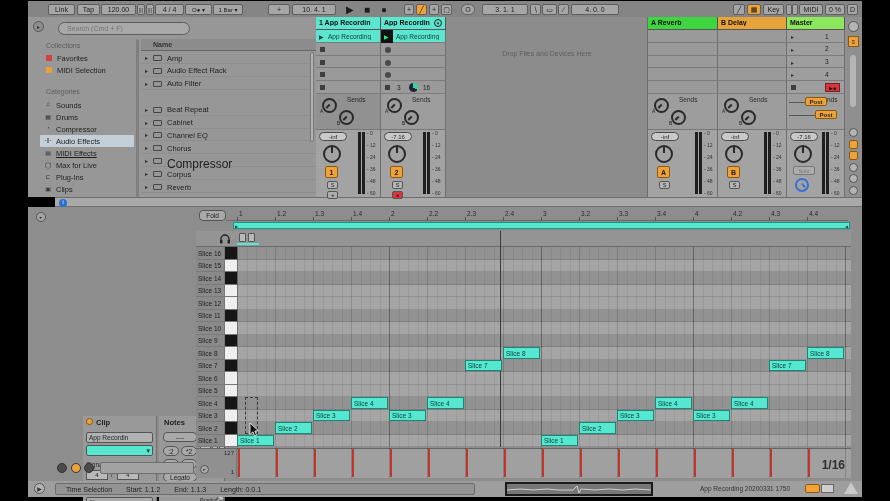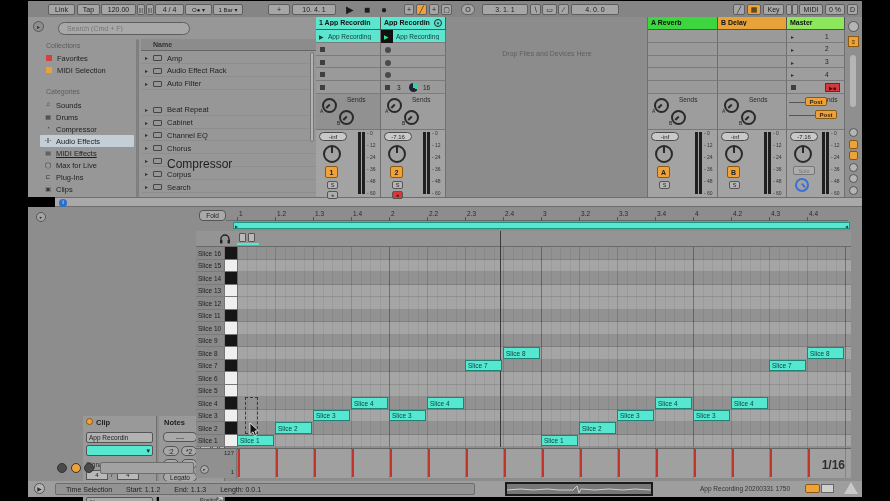--- a/index.html
+++ b/index.html
@@ -163,21 +163,21 @@
         <div style="position: absolute; left: 26px; top: 1.5px; font-size: 12px; color: rgb(31, 31, 31); white-space: nowrap;">Compressor</div>
       </div>
       <div style="position: absolute; left: 113px; top: 151.1px; width: 175px; height: 12px; border-bottom: 1px solid rgba(0, 0, 0, 0.06);">
         <div style="position: absolute; left: 4px; top: 2px; font-size: 6px; color: rgb(51, 51, 51);">▸</div>
         <div style="position: absolute; left: 12px; top: 3px; width: 9px; height: 6px; border: 1px solid rgb(68, 68, 68); border-radius: 1px;"></div>
         <div style="position: absolute; left: 26px; top: 1.5px; font-size: 7.5px; color: rgb(31, 31, 31); white-space: nowrap;">Corpus</div>
       </div>
       <div style="position: absolute; left: 113px; top: 164px; width: 175px; height: 12px; border-bottom: 1px solid rgba(0, 0, 0, 0.06);">
         <div style="position: absolute; left: 4px; top: 2px; font-size: 6px; color: rgb(51, 51, 51);">▸</div>
         <div style="position: absolute; left: 12px; top: 3px; width: 9px; height: 6px; border: 1px solid rgb(68, 68, 68); border-radius: 1px;"></div>
-        <div style="position: absolute; left: 26px; top: 1.5px; font-size: 7.5px; color: rgb(31, 31, 31); white-space: nowrap;">Search</div>
+        <div style="position: absolute; left: 26px; top: 1.5px; font-size: 7.5px; color: rgb(31, 31, 31); white-space: nowrap;">Reverb</div>
       </div>
       <div style="position: absolute; left: 113px; top: 176.9px; width: 175px; height: 12px; border-bottom: 1px solid rgba(0, 0, 0, 0.06);">
         <div style="position: absolute; left: 4px; top: 2px; font-size: 6px; color: rgb(51, 51, 51);">▸</div>
         <div style="position: absolute; left: 12px; top: 3px; width: 9px; height: 6px; border: 1px solid rgb(68, 68, 68); border-radius: 1px;"></div>
         <div style="position: absolute; left: 26px; top: 1.5px; font-size: 7.5px; color: rgb(31, 31, 31); white-space: nowrap;">Drum Buss</div>
       </div>
       <div style="position: absolute; left: 282px; top: 35px; width: 4px; height: 90px; background: rgb(179, 179, 179); border: 1px solid rgb(119, 119, 119); border-radius: 2px;"></div>
     </div>
 
   <div id="session"></div>

